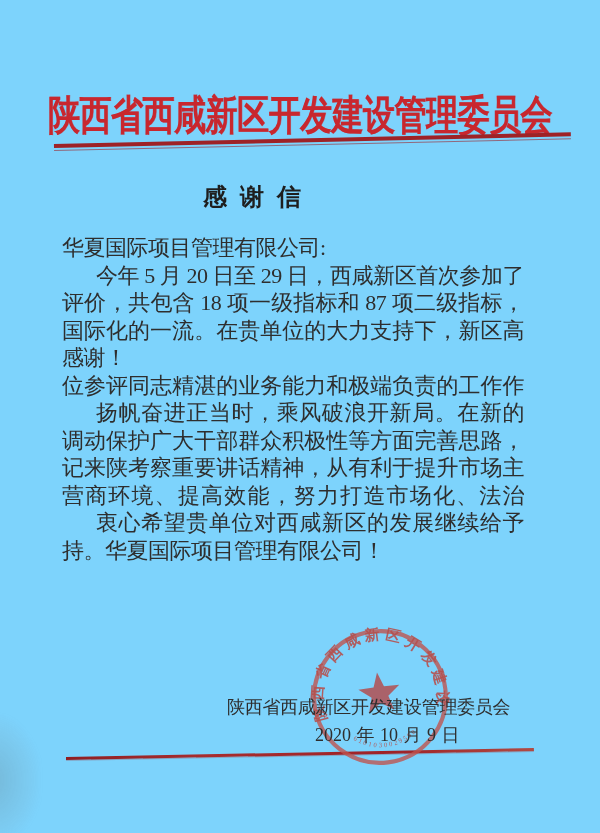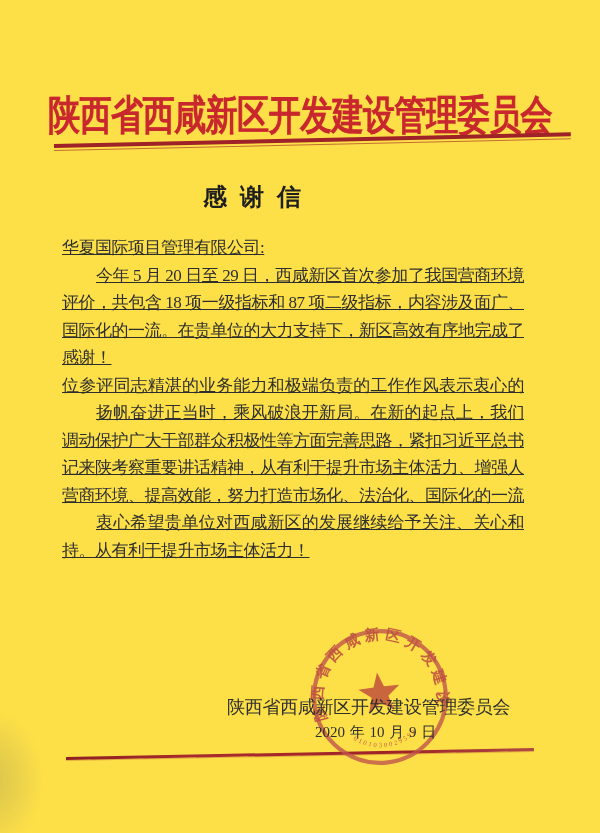--- a/index.html
+++ b/index.html
@@ -1,20 +1,20 @@
 <!DOCTYPE html>
 <html><head>
 <meta charset="utf-8">
 <style>
   * { margin:0; padding:0; box-sizing:border-box; }
   html,body { width:600px; height:833px; }
   body { font-family:"Liberation Serif","DejaVu Serif",serif; background:#e9e9e9; }
   .paper {
     position:relative; width:600px; height:833px; overflow:hidden;
-    background:#fde047;
+    background:#7dd3fc;
   }
   
   .agency-title {
     position:absolute; top:88px; left:0; width:600px;
     text-align:center; color:#c8272e; font-weight:bold;
     font-size:32px; letter-spacing:-0.5px;
     transform:scaleY(1.28); transform-origin:center top;
     text-shadow:0.5px 0 0 rgba(200,39,46,.55);
     white-space:nowrap;
   }
@@ -26,33 +26,33 @@
   .head-rule .thin { height:1px; margin-top:2px; background:rgba(158,34,39,.6); }
   
   .letter-title {
     position:absolute; top:181px; left:0; width:504px;
     text-align:center; font-size:24px; font-weight:600; color:#1e1e1e;
     letter-spacing:13px; text-indent:13px; white-space:nowrap;
   }
   
   .body-block {
     position:absolute; top:234px; left:62px; width:462px; z-index:1;
-    font-size:17px; line-height:27.5px; color:#2e2e2e; letter-spacing:-0.5px;text-decoration:underline;
+    font-size:22px; line-height:27.5px; color:#2e2e2e; letter-spacing:-0.5px;
   }
   .bl { height:27.5px; overflow:hidden; white-space:nowrap; }
   .bl.j { white-space:normal; text-align:justify; text-align-last:justify; }
   .bl.ind { text-indent:34px; }
   
   .signature {
     position:absolute; top:695px; left:227px; z-index:3;
     font-size:18px; color:#2e2e2e; white-space:nowrap; letter-spacing:-0.3px;
   }
   .date-line {
     position:absolute; top:723px; left:315px; z-index:3;
-    font-size:15px; color:#2e2e2e; white-space:nowrap; word-spacing:1px;
+    font-size:18px; color:#2e2e2e; white-space:nowrap; word-spacing:1px;
   }
   
   .seal {
     position:absolute; top:625px; left:308px; width:144px; height:144px; z-index:2;
     transform:rotate(-7deg); opacity:.92;
   }
   
   .footer-rule {
     position:absolute; top:757px; left:66px; width:468px; height:3px;
     background:linear-gradient(90deg,#8f1e22,#a82c2e 30%,#9e2227 70%,#b04a44);
@@ -85,21 +85,21 @@
     <div class="bl ind j">今年 5 月 20 日至 29 日，西咸新区首次参加了我国营商环境</div>
     <div class="bl j">评价，共包含 18 项一级指标和 87 项二级指标，内容涉及面广、</div>
     <div class="bl j">国际化的一流。在贵单位的大力支持下，新区高效有序地完成了相</div>
     <div class="bl">感谢！</div>
     <div class="bl j">位参评同志精湛的业务能力和极端负责的工作作风表示衷心的</div>
     <div class="bl ind j">扬帆奋进正当时，乘风破浪开新局。在新的起点上，我们将</div>
     <div class="bl j">调动保护广大干部群众积极性等方面完善思路，紧扣习近平总书</div>
     <div class="bl j">记来陕考察重要讲话精神，从有利于提升市场主体活力、增强人</div>
     <div class="bl j">营商环境、提高效能，努力打造市场化、法治化、国际化的一流</div>
     <div class="bl ind j">衷心希望贵单位对西咸新区的发展继续给予关注、关心和支</div>
-    <div class="bl">持。从有利于提升市场主体活力！</div>
+    <div class="bl">持。华夏国际项目管理有限公司！</div>
   </div>
 
   <div class="signature">陕西省西咸新区开发建设管理委员会</div>
   <div class="date-line">2020 年 10 月 9 日</div>
 
   <svg class="seal" viewBox="0 0 140 140" width="144" height="144">
     <circle cx="70" cy="70" r="64" fill="none" stroke="rgba(191,82,76,0.85)" stroke-width="4"></circle>
     <path id="sealArc" d="M 17.4 89.2 A 56 56 0 1 1 122.6 89.2" fill="none"></path>
     <text font-size="14.5" fill="rgba(185,70,64,0.9)" font-weight="bold">
       <textPath href="#sealArc" startOffset="4" textLength="302" lengthAdjust="spacing">陕西省西咸新区开发建设管理委员会</textPath>

